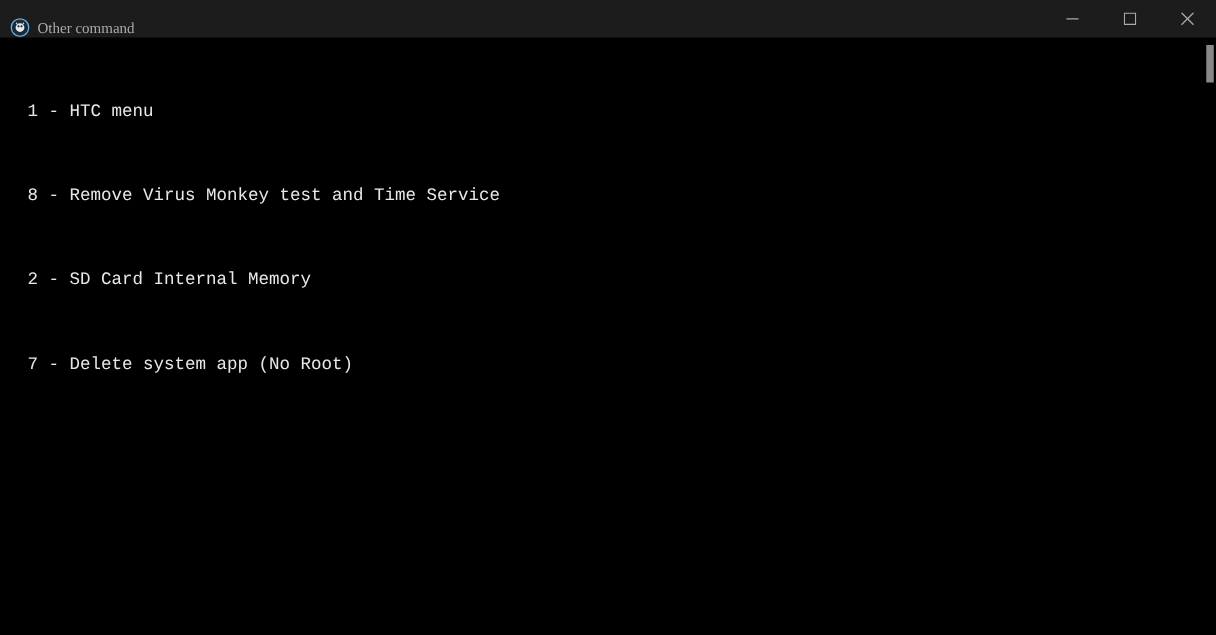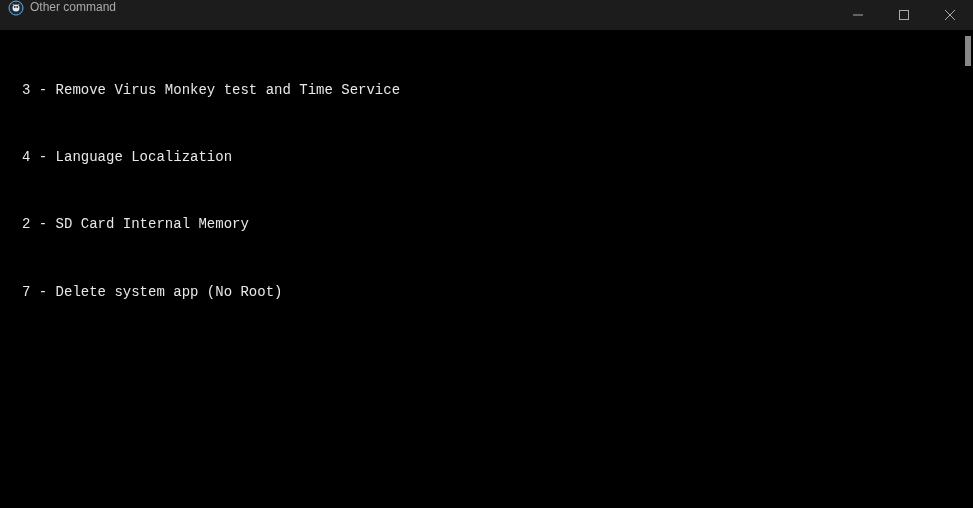--- a/index.html
+++ b/index.html
@@ -10,24 +10,24 @@
       font-family: 'Consolas', 'Courier New', monospace;
       font-size: 14px;
       color: #e8e8e8;
       overflow: hidden;
       position: relative;
     }
     .titlebar {
       height: 30px;
       background: #1c1c1c;
       display: flex;
-      align-items: flex-start;
+      align-items: flex-end;
       padding-left: 8px;
       color: #aaa;
-      font-family: Liberation Sans, sans-serif;
+      font-family: Liberation Serif, serif;
       font-size: 12px;
     }
     .titlebar-icon {
       width: 16px;
       height: 16px;
       margin-right: 6px;
       display: flex;
       align-items: center;
       justify-content: center;
     }
@@ -93,22 +93,22 @@
   </div>
   <div class="win-btn">
     <svg width="10" height="10" viewBox="0 0 10 10">
         <line x1="0" y1="0" x2="10" y2="10" stroke="#aaa" stroke-width="1"></line>
         <line x1="10" y1="0" x2="0" y2="10" stroke="#aaa" stroke-width="1"></line>
       </svg>
   </div>
 </div>
 
 <div class="terminal">
-  <div class="menu-line">3 - Remove Virus Monkey test and Time Service</div>
-  <div class="menu-line">4 - Language Localization</div>
+  <div class="menu-line">1 - HTC menu</div>
+  <div class="menu-line">8 - Remove Virus Monkey test and Time Service</div>
   <div class="menu-line">2 - SD Card Internal Memory</div>
   <div class="menu-line">7 - Delete system app (No Root)</div>
   
   
   
   
   
   
   
 </div>

